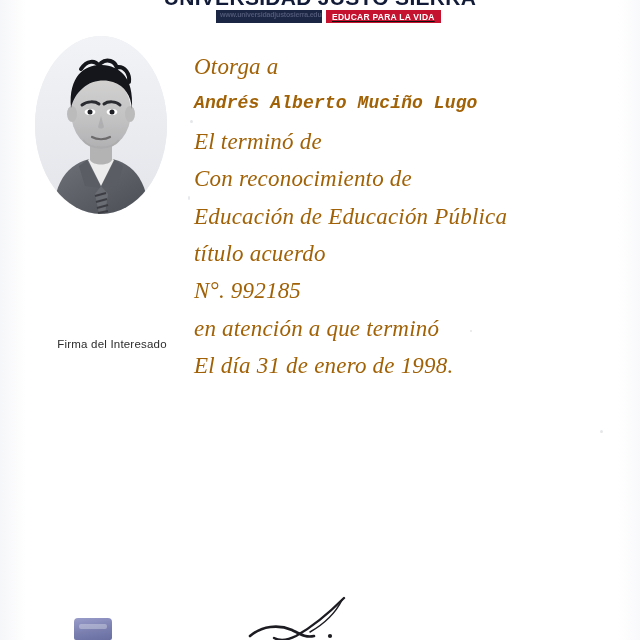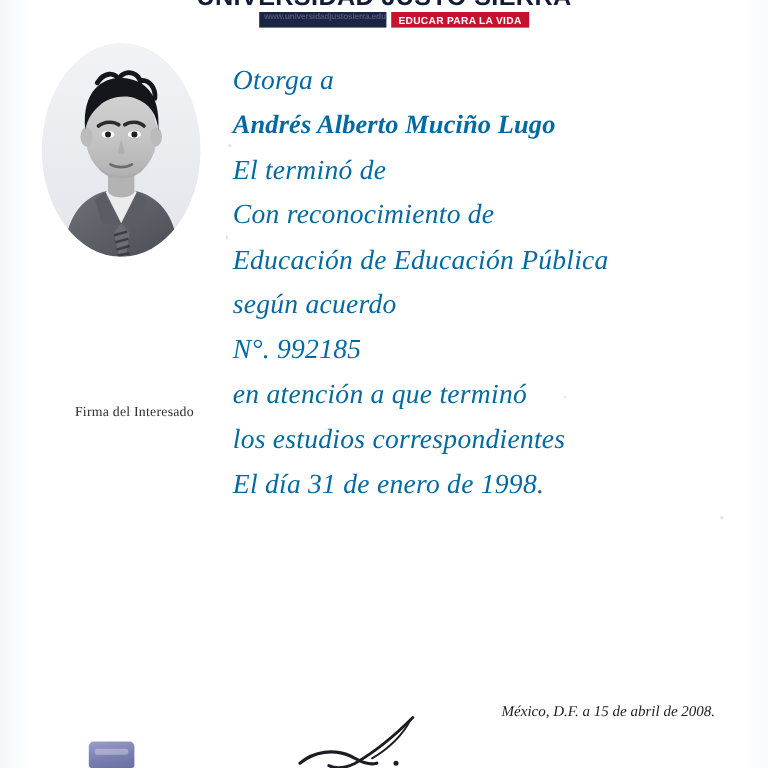--- a/index.html
+++ b/index.html
@@ -84,20 +84,21 @@
     white-space: nowrap;
     opacity: 0.85;
   }
   .bar-red {
     height: 13px;
     background: #c4122f;
     display: flex;
     align-items: center;
     justify-content: center;
     padding: 0 6px;
+    text-decoration: underline;
   }
   .bar-red .slogan {
     font-family: "Liberation Sans", sans-serif;
     font-size: 8.5px;
     font-weight: bold;
     color: #ffffff;
     letter-spacing: 0.25px;
     white-space: nowrap;
   }
 
@@ -118,47 +119,48 @@
   }
   .photo-svg { display: block; width: 100%; height: 100%; }
 
   
   .sign-caption {
     position: absolute;
     left: 42px;
     top: 338px;
     width: 140px;
     text-align: center;
-    font-family: Liberation Serif, serif;
+    font-family: Liberation Sans, sans-serif;
     font-style: normal;
     font-size: 11.5px;
     color: #2c2c2c;
     letter-spacing: 0.2px;
   }
 
   
   .body-text {
     position: absolute;
     left: 194px;
     top: 48px;
     width: 420px;
   }
   .line {
     font-family: "Liberation Serif", serif;
     font-style: italic;
     font-size: 23px;
     line-height: 37.4px;
-    color: #0369a1;
+    color: #a16207;
     white-space: nowrap;
     letter-spacing: 0.2px;
   }
   .line.bold {
     font-weight: bold;
-    font-size: 22px;
+    font-size: 18px;
     letter-spacing: 0.1px;
+    font-family: Liberation Mono, monospace;
   }
 
   
   .place-date {
     position: absolute;
     left: 418px;
     top: 586px;
     font-family: "Liberation Serif", serif;
     font-style: italic;
     font-size: 12.5px;
@@ -296,28 +298,26 @@
   </div>
 
   <div class="sign-caption">Firma del Interesado</div>
 
   <div class="body-text">
     <div class="line">Otorga a</div>
     <div class="line bold">Andrés Alberto Muciño Lugo</div>
     <div class="line">El terminó de</div>
     <div class="line">Con reconocimiento de</div>
     <div class="line">Educación de Educación Pública</div>
-    <div class="line">según acuerdo</div>
+    <div class="line">título acuerdo</div>
     <div class="line">N°. 992185</div>
     <div class="line">en atención a que terminó</div>
-    <div class="line">los estudios correspondientes</div>
     <div class="line">El día 31 de enero de 1998.</div>
   </div>
 
-  <div class="place-date">México, D.F. a 15 de abril de 2008.</div>
 
   <div class="signature">
     <svg width="190" height="46" viewBox="0 0 190 46">
       <path d="M100 2 C88 14 70 30 52 40 C44 44 36 45 30 42" stroke="#1c1c22" stroke-width="2.4" fill="none" stroke-linecap="round"></path>
       <path d="M98 4 C92 16 80 28 66 36" stroke="#1c1c22" stroke-width="1.5" fill="none" stroke-linecap="round"></path>
       <path d="M6 40 C18 30 34 28 48 34 C56 38 62 42 70 40" stroke="#1c1c22" stroke-width="2.6" fill="none" stroke-linecap="round"></path>
       <circle cx="86" cy="40" r="2.1" fill="#1c1c22"></circle>
     </svg>
   </div>
 

